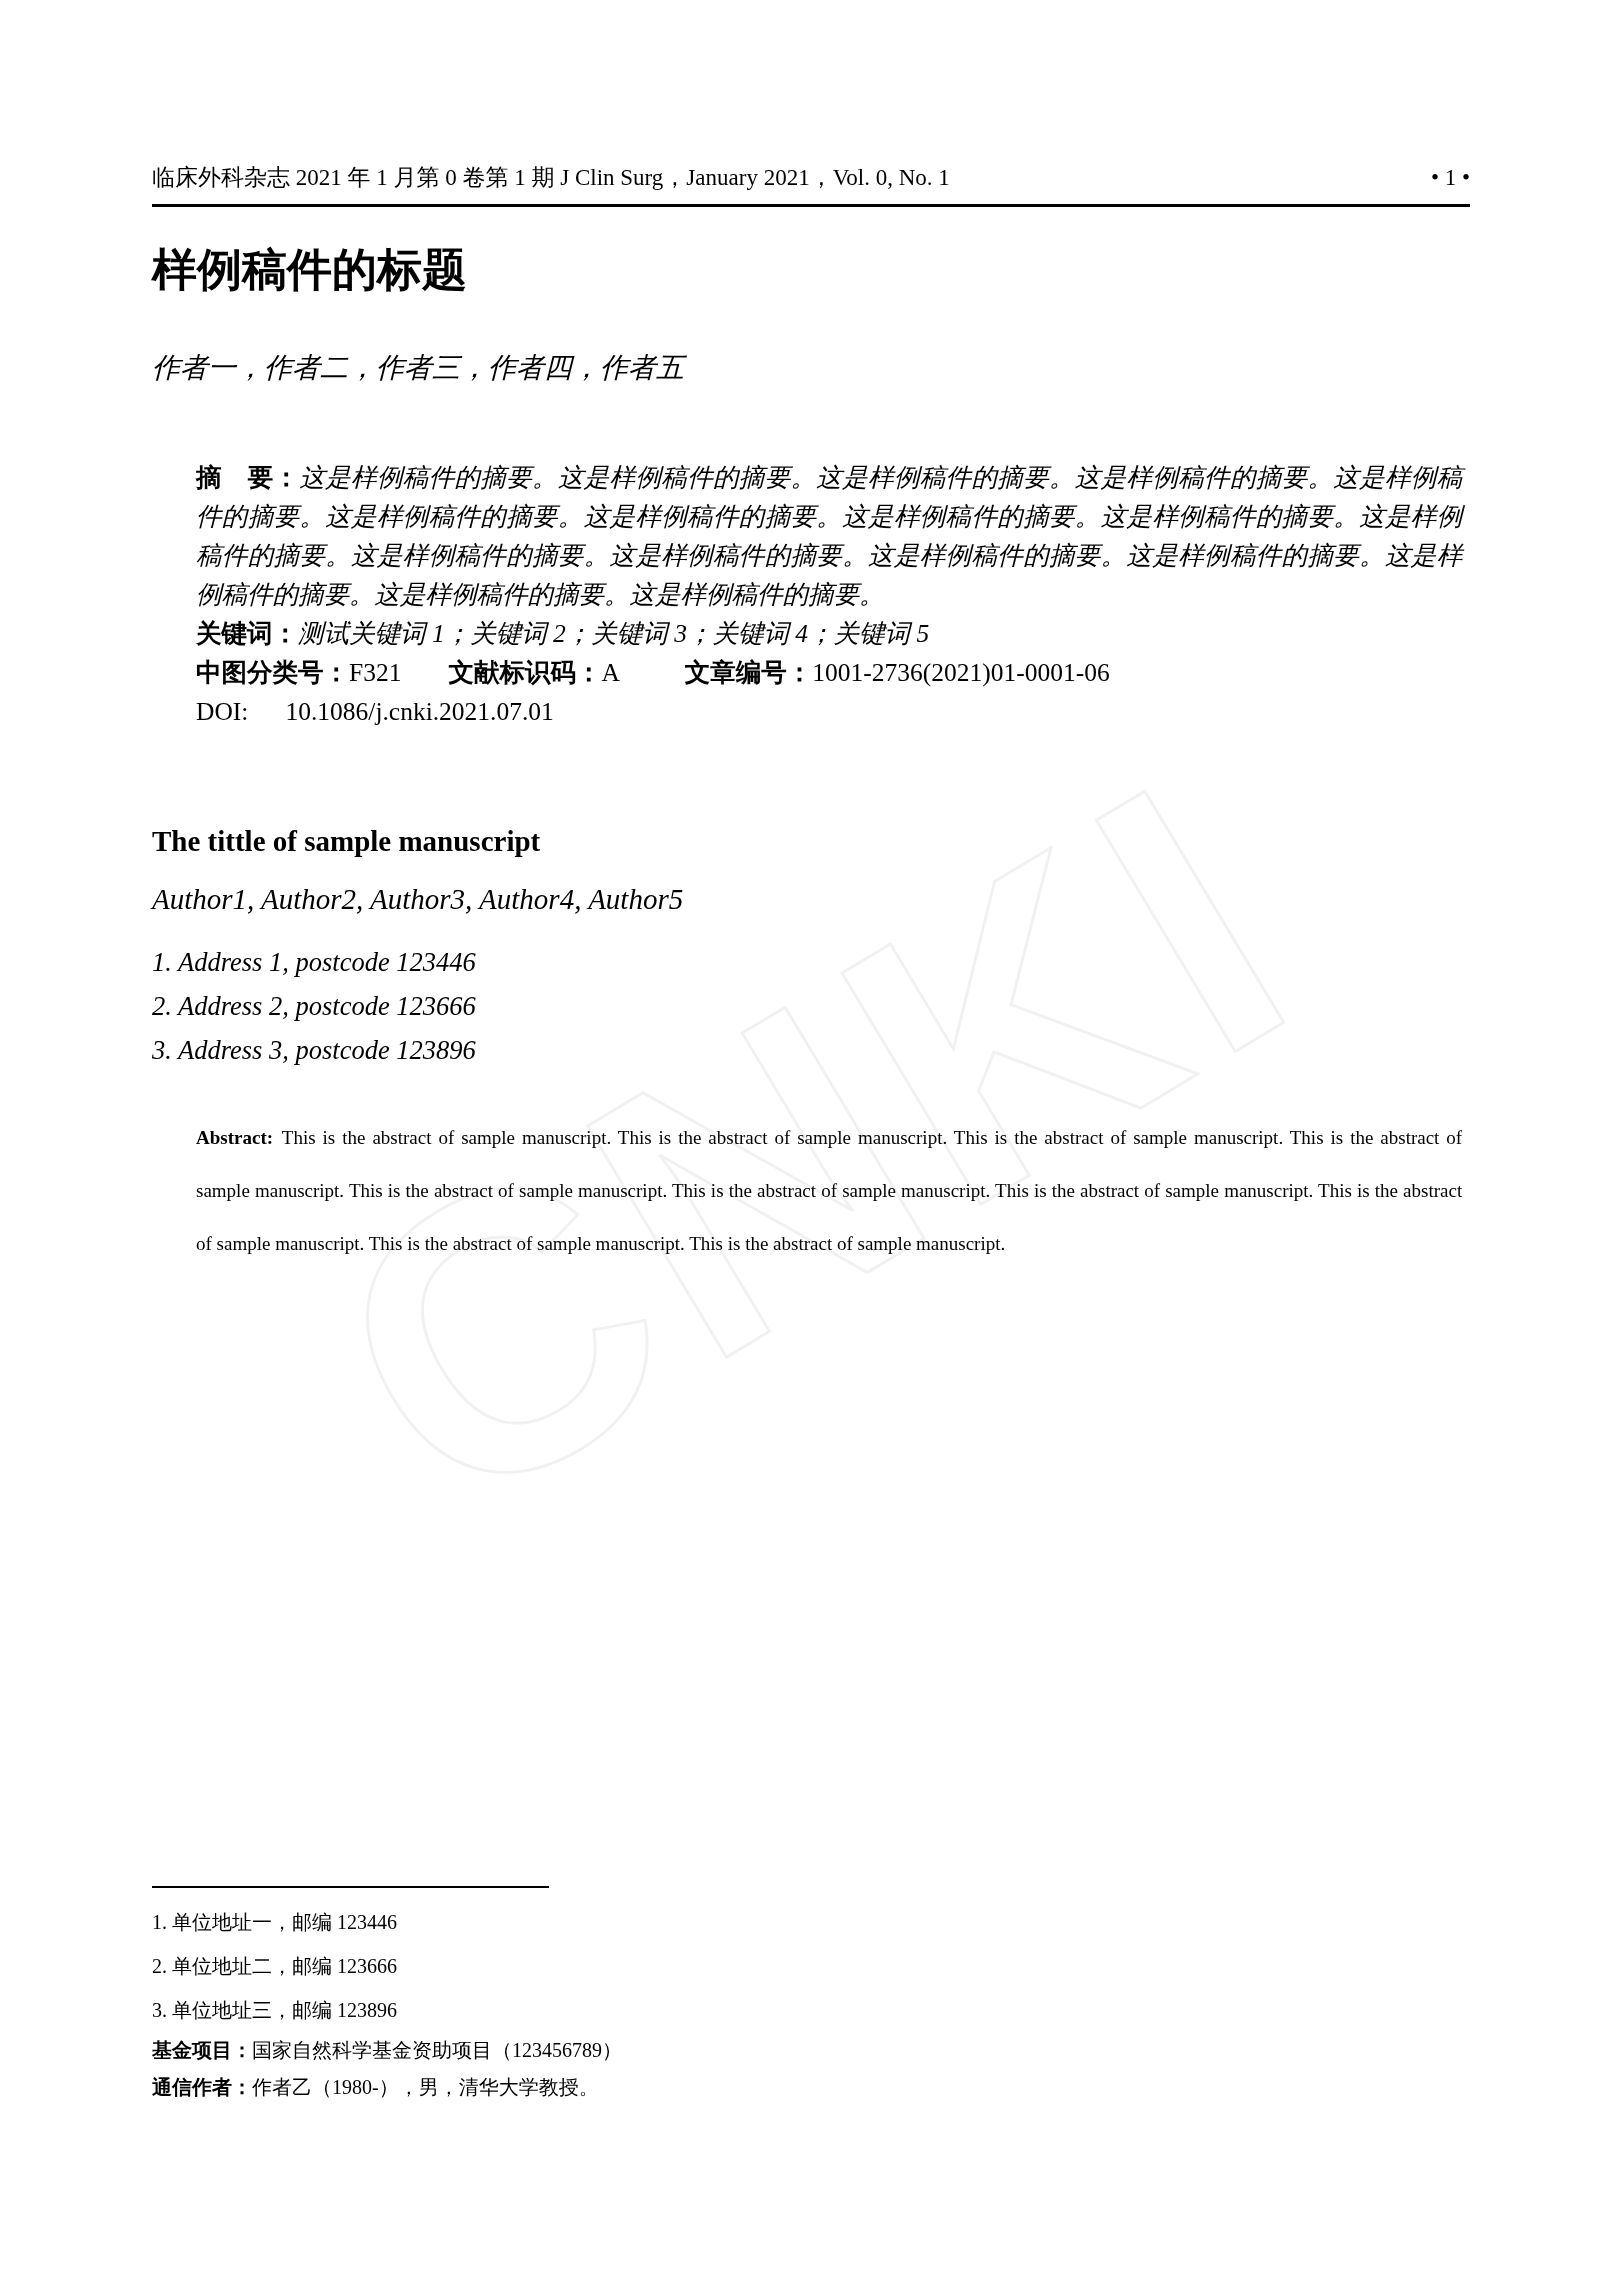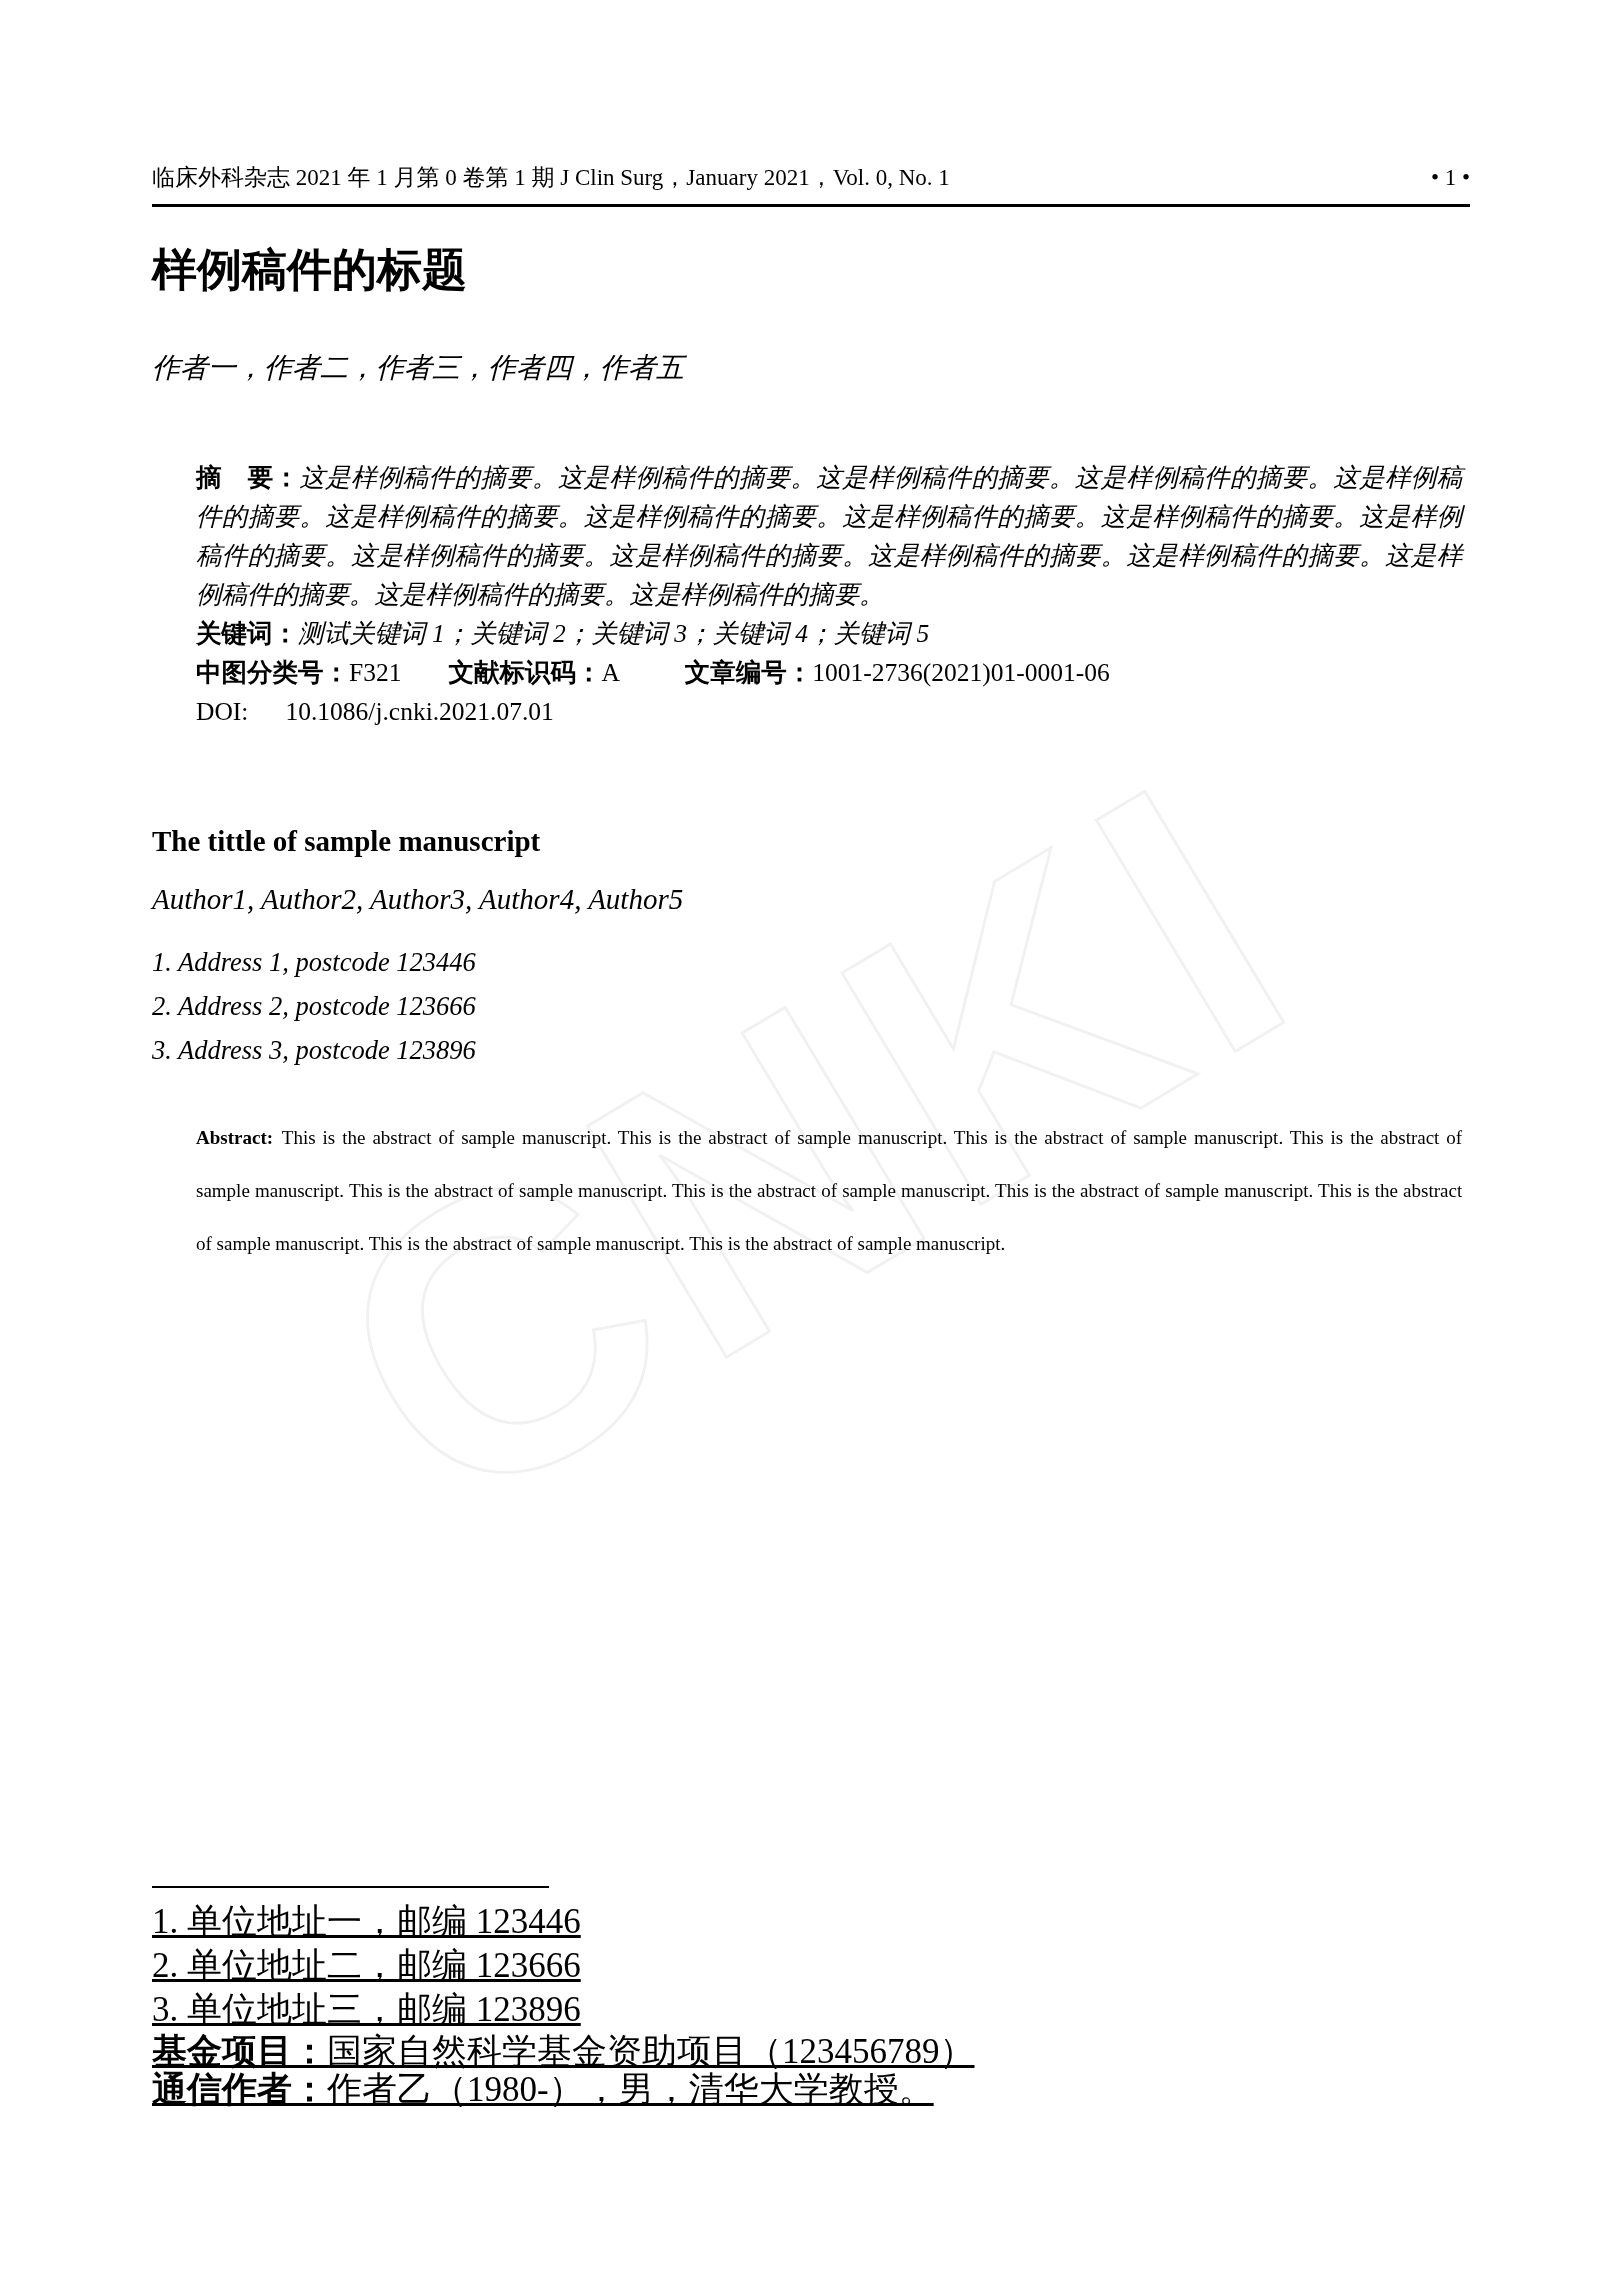--- a/index.html
+++ b/index.html
@@ -103,22 +103,21 @@
     line-height: 53px;
   }
   .en-abstract { text-align: justify; }
   .b { font-weight: bold; }
   .sp { display: inline-block; width: 8.8px; }
   .footer {
     position: absolute;
     left: 152px; right: 151px;
     top: 1886px;
     z-index: 1;
-    font-size: 35px;
-    text-decoration: underline;
+    font-size: 20px;
   }
   .footer-rule {
     width: 397px;
     border-top: 2.9px solid #000;
     margin-bottom: 11.8px;
   }
   .fn-address { line-height: 44px; }
   .fn-meta { line-height: 37px; }
 </style>
 </head>

